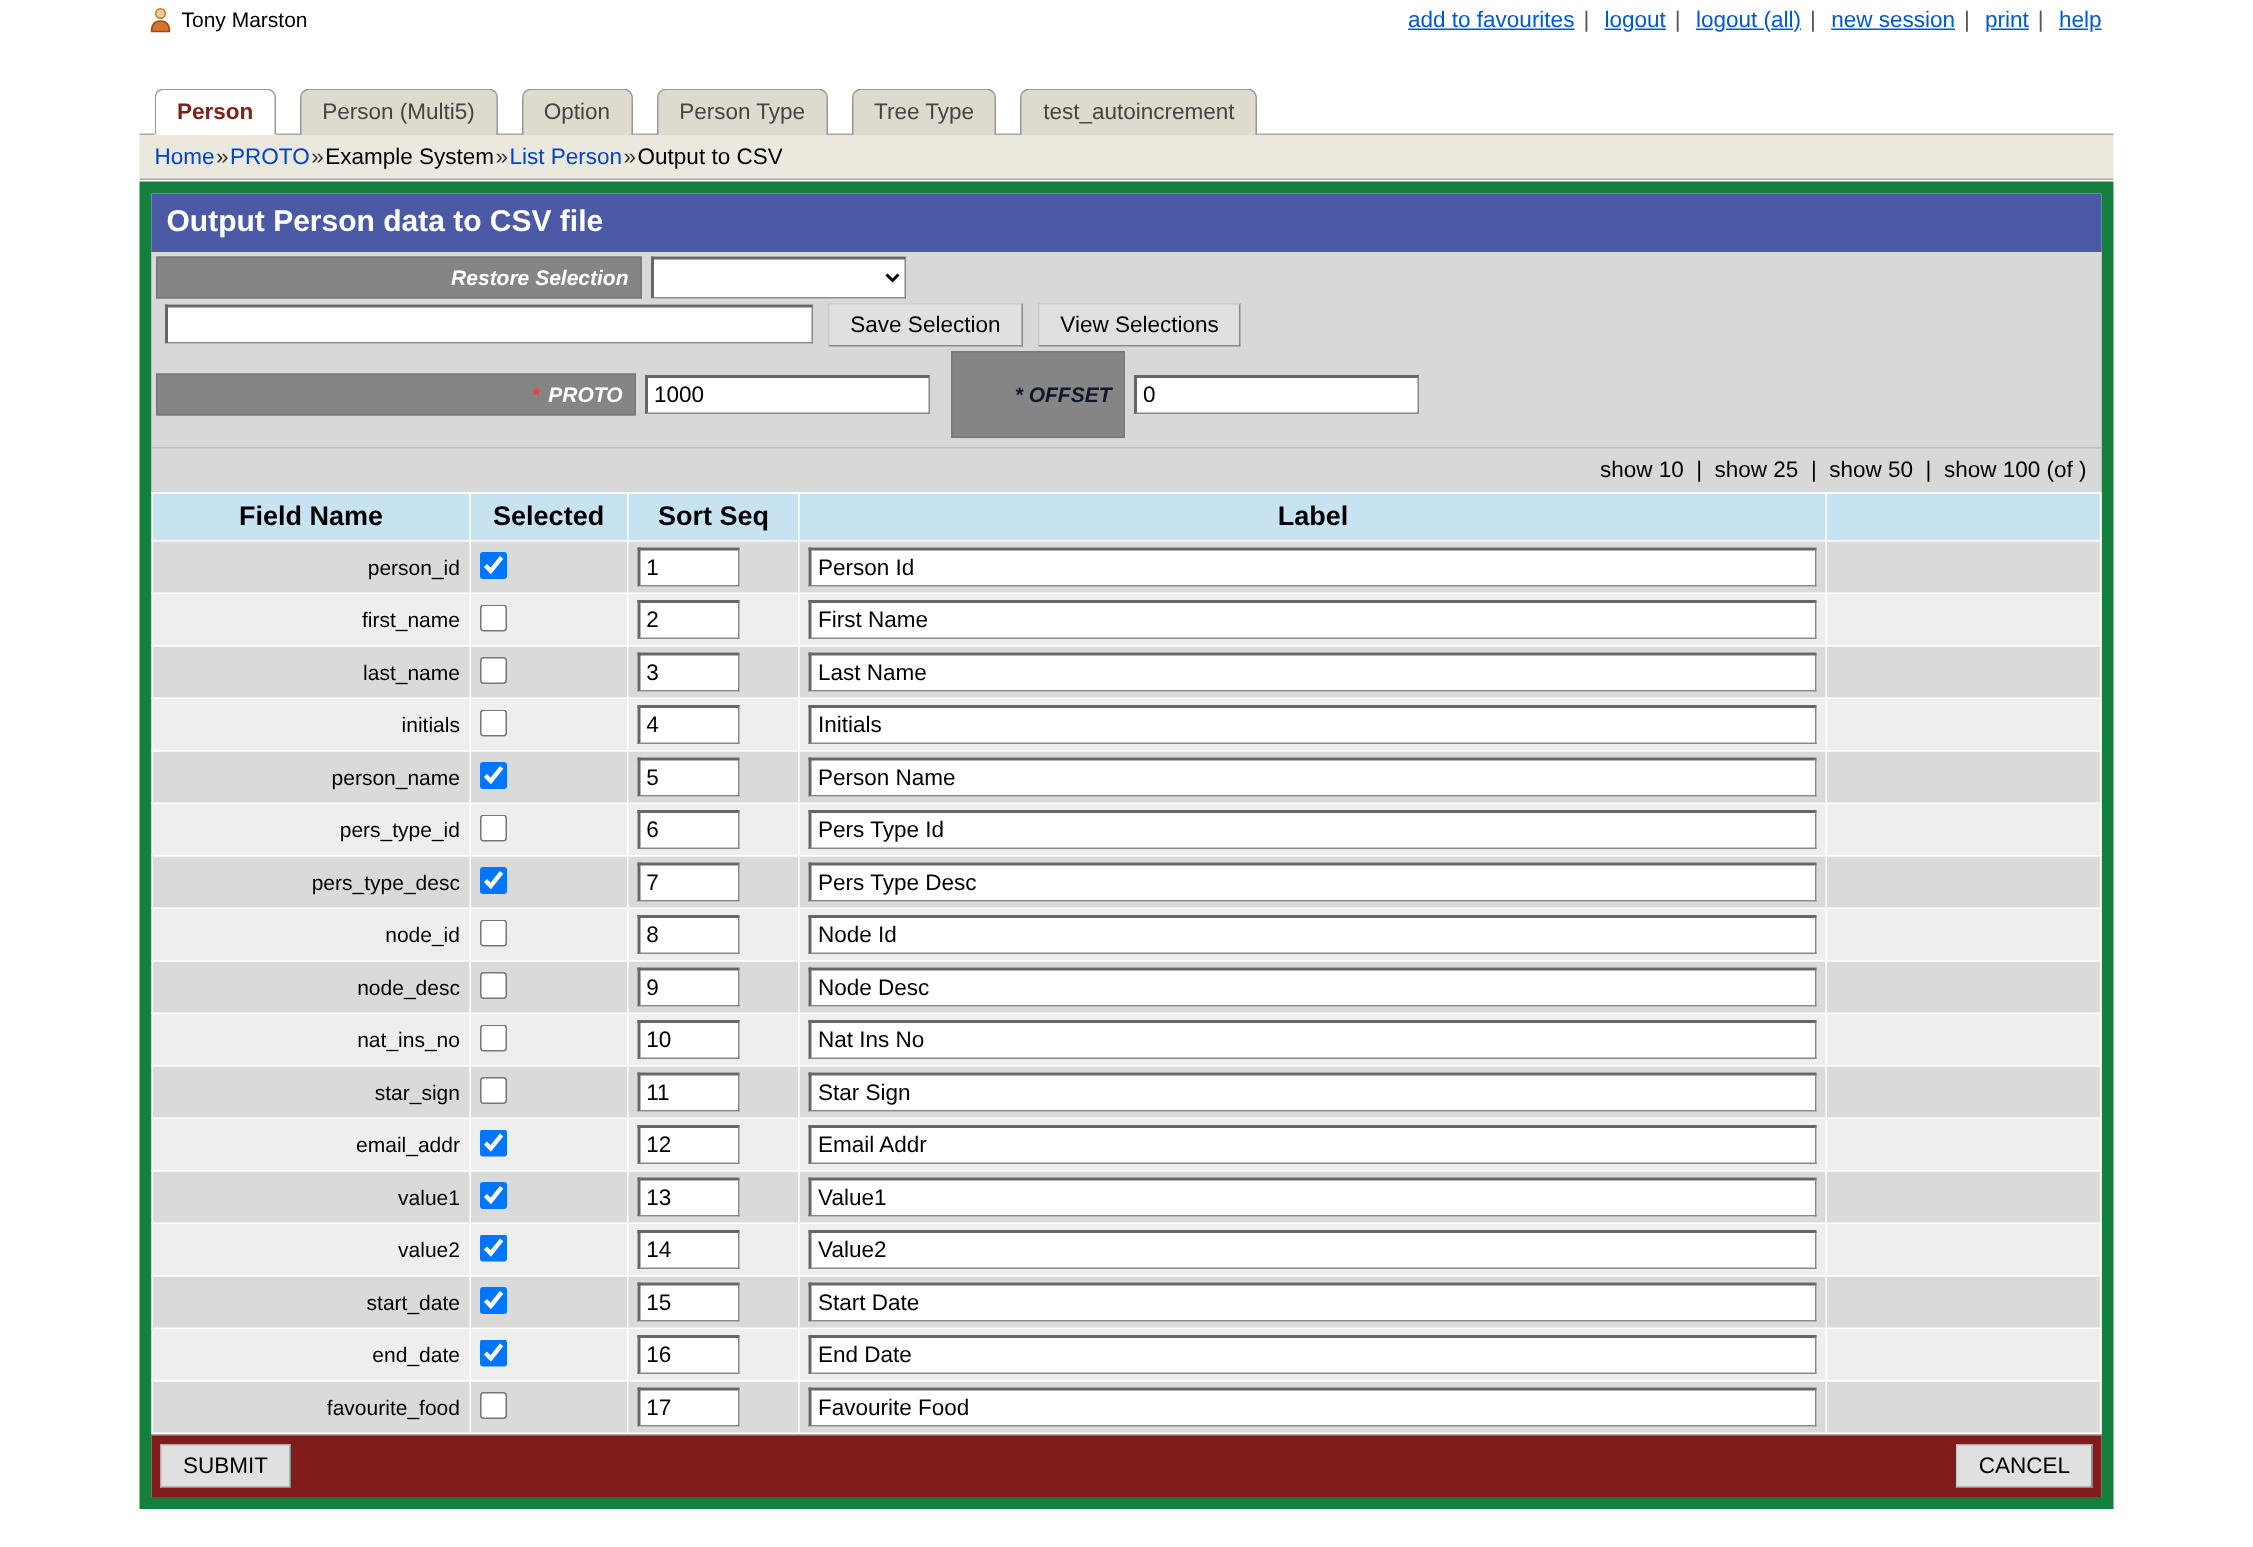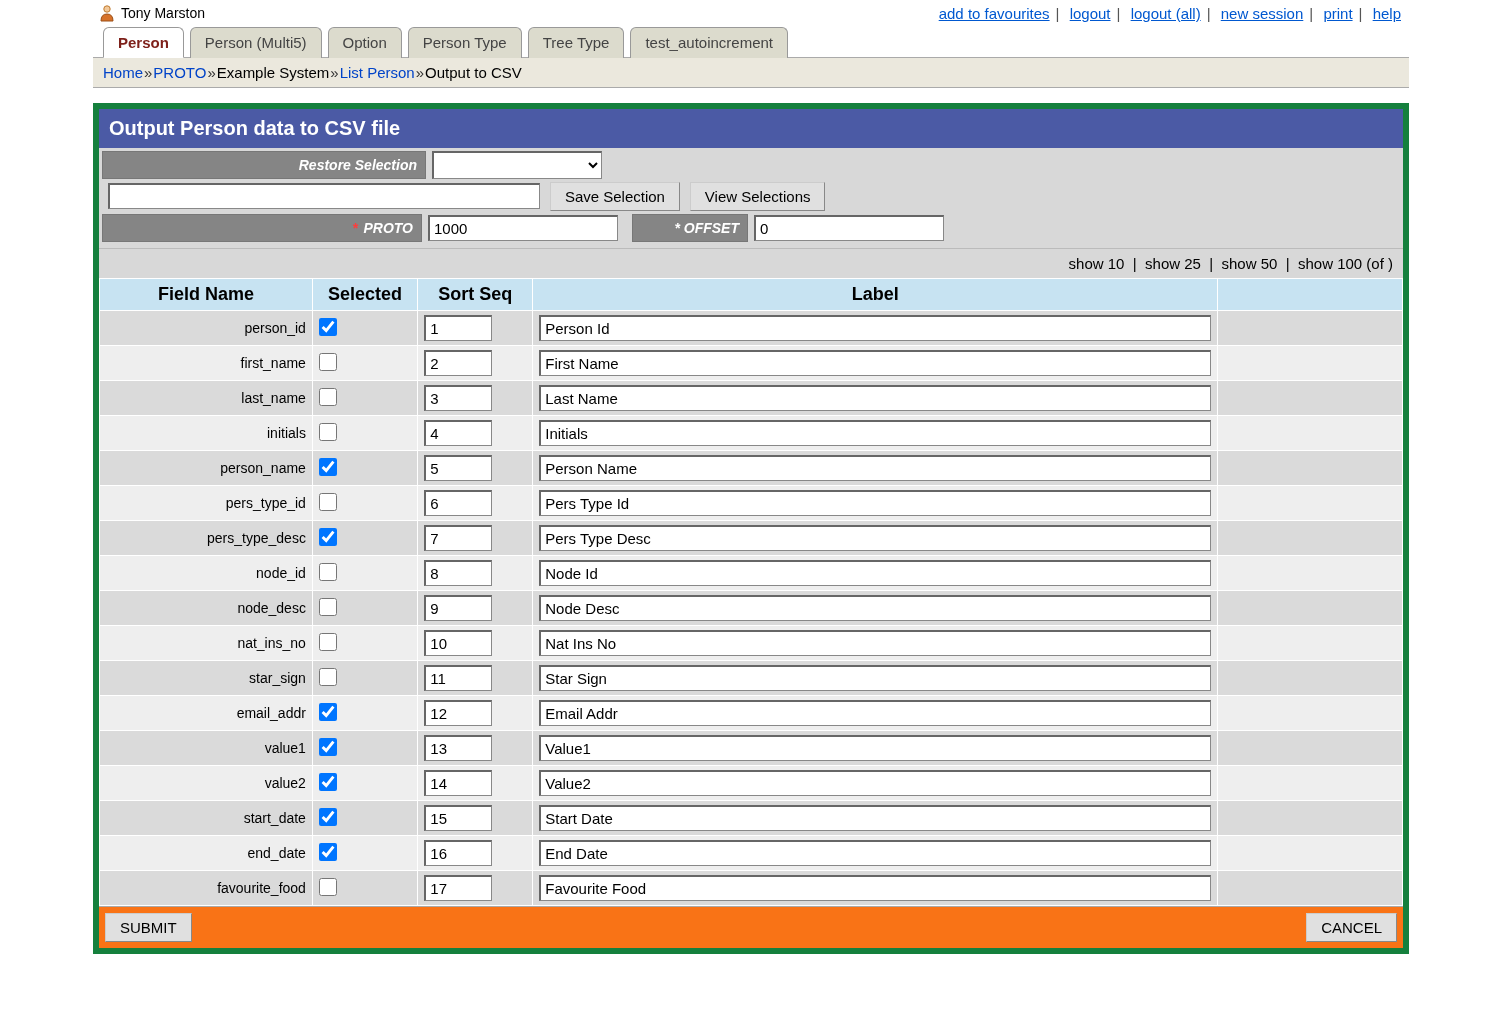--- a/index.html
+++ b/index.html
@@ -8,21 +8,21 @@
 
 .page { width: 1316px; margin: 0 auto; }
 
 .top-bar { display: flex; justify-content: space-between; align-items: center; padding: 4px 6px; }
 .top-left { display: flex; align-items: center; gap: 6px; }
 .user-icon { width: 16px; height: 18px; }
 .top-right { font-size: 15px; }
 .top-right a { margin: 12px 2px; }
 .sep { color: #555; margin: 0 4px; }
 
-.tabs { display: flex; padding: 0 10px; gap: 6px; border-bottom: 1px solid #aaa; }
+.tabs { display: flex; padding: 0 10px; gap: 16px; border-bottom: 1px solid #aaa; margin-top: 32px; }
 .tab {
   padding: 6px 14px;
   border: 1px solid #999;
   border-bottom: none;
   border-radius: 6px 6px 0 0;
   background: #dcdbcd;
   color: #444;
   font-size: 15px;
   cursor: pointer;
   position: relative;
@@ -32,21 +32,21 @@
 
 .breadcrumb {
   background: #ebe8dd;
   padding: 6px 10px;
   font-size: 15px;
   border-bottom: 1px solid #aaa;
 }
 .breadcrumb a { color: #0043c8; text-decoration: none; }
 .bc-sep { color: #333; margin: 0 1px; }
 
-.frame { border: 6px solid #15803d; margin-top: 15px; }
+.frame { border: 8px solid #15803d; margin-top: 1px; }
 
 .title-bar {
   background: #4b5aa5;
   color: #fff;
   padding: 8px 10px;
   font-size: 20px;
   font-weight: bold;
 }
 
 .form-section { padding: 3px; background: #d8d8d8; }
@@ -58,21 +58,21 @@
   font-weight: bold;
   font-style: italic;
   text-align: right;
   padding: 5px 8px;
   border: 1px solid #777;
 }
 .form-label.narrow { width: 320px; }
 .form-label .req { color: #ff3b3b; margin-right: 2px; }
 .form-value { padding: 0 6px; }
 .offset-wrap { display: flex; align-items: center; margin-left: 4px; }
-.offset-label { width: 116px; background: #858585; color:#ffffff; font-weight:bold; font-style:italic; text-align:right; padding:5px 8px; border:1px solid #777; margin-left:4px; }
+.offset-label { width: 116px; background: #858585; color:#0f172a; font-weight:bold; font-style:italic; text-align:right; padding:20px 8px; border:1px solid #777; margin-left:4px; }
 
 select, input[type=text] {
   font-family: inherit;
   font-size: 15px;
   padding: 3px 4px;
   border: 1px solid #888;
   border-top: 2px solid #666;
   border-left: 2px solid #666;
   background: #fff;
 }
@@ -123,21 +123,21 @@
 .col-sort  { width: 116px; }
 .col-label { }
 .col-tail  { width: 190px; }
 
 .sort-input { width: 68px; }
 .label-input { width: 672px; }
 .chk { width: 18px; height: 18px; }
 
 .action-bar {
   display: flex; justify-content: space-between;
-  padding: 6px; background: #f97316; border-top: 1px solid #aaa;
+  padding: 6px; background: #7f1d1d; border-top: 1px solid #aaa;
 }
 .action-bar .btn { margin: 0; }
 
 .footer { text-align: center; padding: 6px; font-size: 15px; }
 </style>
 </head>
 <body>
 
 <div class="page">
 

